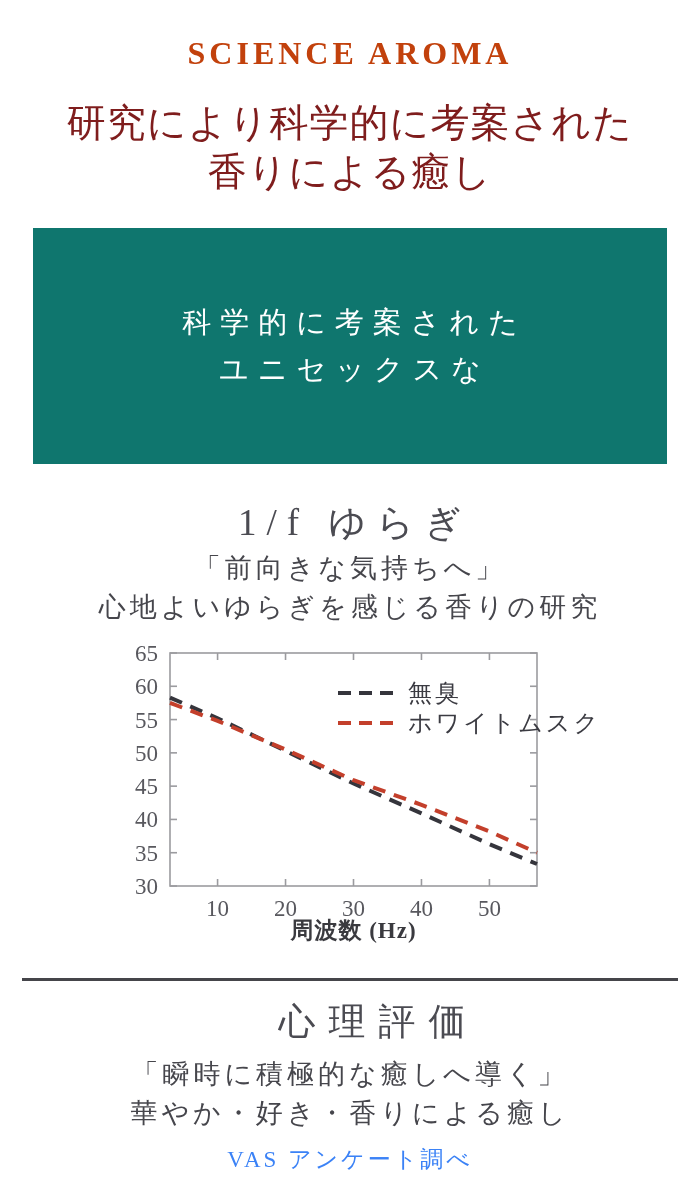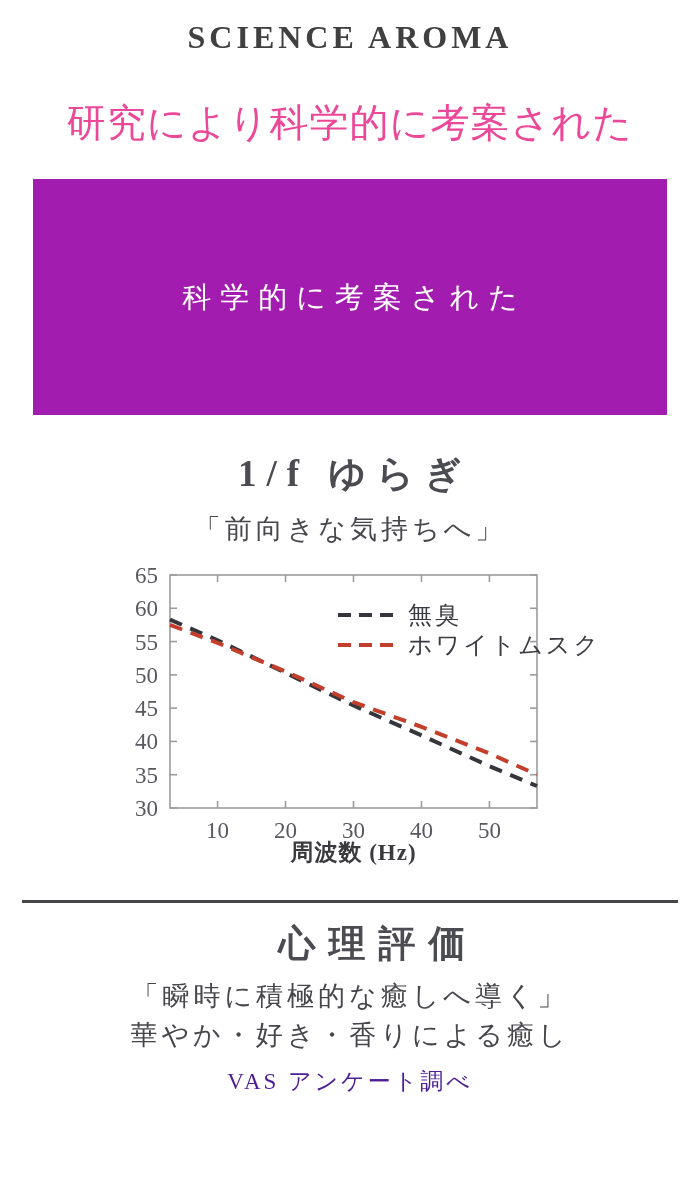--- a/index.html
+++ b/index.html
@@ -3,82 +3,85 @@
 <meta charset="utf-8">
 <style>
   html,body { margin:0; padding:0; background:#ffffff; }
   body {
     width:700px; height:1200px; overflow:hidden;
     font-family:"Liberation Serif","DejaVu Serif",serif;
   }
   .page { width:700px; height:1200px; text-align:center; position:relative; }
 
   .brand {
-    padding-top:20px; font-size:32px; line-height:34px; font-weight:bold;
-    letter-spacing:4px; color:#404040;
+    padding-top:36px; font-size:32px; line-height:34px; font-weight:bold;
+    letter-spacing:4px; color:#c2410c;
   }
 
   .main-title {
-    margin-top:44px; font-size:39px; line-height:49px;
-    color:#ec4899; letter-spacing:1px; font-weight:500;
+    margin-top:28px; font-size:39px; line-height:49px;
+    color:#7f1d1d; letter-spacing:1px; font-weight:500;
   }
 
   .feature-box {
     margin:32px auto 0; width:634px; height:236px;
     display:flex; flex-direction:column; justify-content:center;
     font-size:29px; line-height:47px; letter-spacing:9px; font-weight:500;
   }
   .feature-box .feature-line { text-indent:9px; }
 
   .section-heading {
-    margin:37px 0 0; font-size:37px; line-height:44px; font-weight:bold;
+    margin:37px 0 0; font-size:37px; line-height:44px; font-weight:normal;
     letter-spacing:10px; color:#4b4b52; text-indent:10px;
   }
   .section-heading.psych { margin-top:19px; letter-spacing:13px; text-indent:13px;padding-left:44px; }
 
-  .subtitle-block { margin-top:14px; }
+  .subtitle-block { margin-top:4px; }
   .subtitle-block.psych { margin-top:11px; }
   .subtitle {
     font-size:27px; line-height:39px; letter-spacing:4px; color:#46464c;
   }
 
   .chart-wrap { margin-top:9px; }
   svg.chart { display:block; }
   svg.chart text {
     font-family:"Liberation Serif","DejaVu Serif",serif;
   }
 
   .divider {
     border:none; height:3px; width:656px; margin:22px auto 0; display:block;
   }
 
   .note {
     margin-top:12px; font-size:23px; line-height:30px;
-    letter-spacing:3px; color:#4c1d95;
+    letter-spacing:3px; color:#3b82f6;
   }
 </style>
 </head>
 <body>
 
 <div class="page">
 
   <div class="brand">SCIENCE AROMA</div>
 
   <div class="main-title">
     <div>研究により科学的に考案された</div>
+    <div>香りによる癒し</div>
   </div>
 
-  <div class="feature-box" style="background: #a21caf; color: rgb(255, 255, 255);">
+  <div class="feature-box" style="background: #0f766e; color: rgb(255, 255, 255);">
     <div class="feature-line">科学的に考案された</div>
+    <div class="feature-line">ユニセックスな</div>
   </div>
 
   <h2 class="section-heading">1/f ゆらぎ</h2>
 
   <div class="subtitle-block">
     <div class="subtitle">「前向きな気持ちへ」</div>
+    <div class="subtitle">心地よいゆらぎを感じる香りの研究</div>
   </div>
 
   <div class="chart-wrap">
     <svg class="chart" width="700" height="320" viewBox="0 0 700 320" aria-hidden="true">
         <rect x="170" y="17" width="367" height="233" fill="none" stroke="#9b9b9f" stroke-width="1.6"></rect>
         <line stroke="#9b9b9f" stroke-width="1.6" x1="217.57407407407408" y1="250" x2="217.57407407407408" y2="243"></line>
         <line stroke="#9b9b9f" stroke-width="1.6" x1="217.57407407407408" y1="17" x2="217.57407407407408" y2="24"></line>
         <text x="217.57407407407408" y="280" text-anchor="middle" font-size="23" fill="#58585e">10</text>
         <line stroke="#9b9b9f" stroke-width="1.6" x1="285.53703703703707" y1="250" x2="285.53703703703707" y2="243"></line>
         <line stroke="#9b9b9f" stroke-width="1.6" x1="285.53703703703707" y1="17" x2="285.53703703703707" y2="24"></line>

